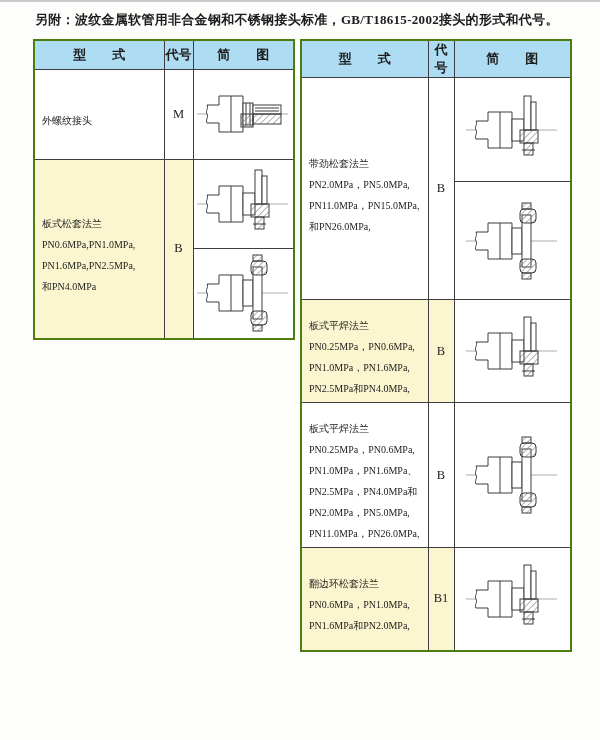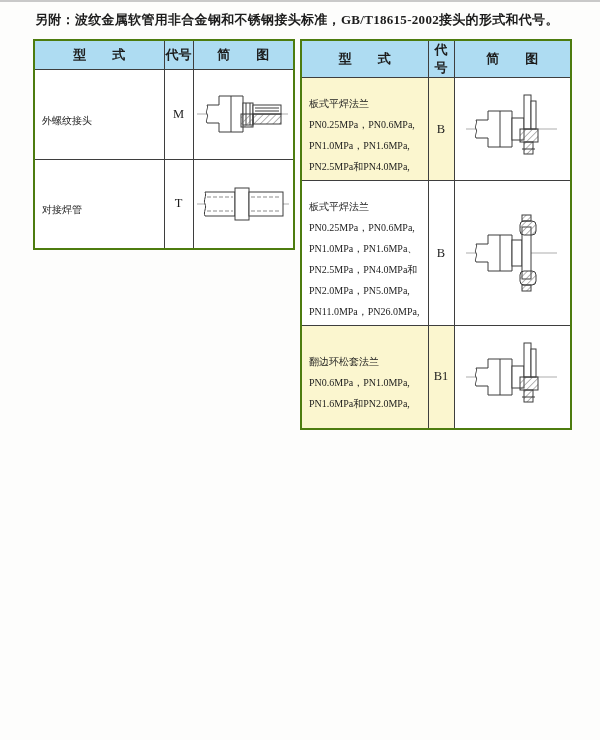--- a/index.html
+++ b/index.html
@@ -157,48 +157,75 @@
               <svg width="96" height="80" viewBox="0 0 96 80">
                 <use href="#g-m"></use>
               </svg>
             </div>
       </td>
     </tr>
 
 
 
 
-    <tr style="height:90px">
-      <td class="type">对接焊管</td>
-      <td class="code">T</td>
-      <td class="diag">
-        <div class="dwrap">
-              <svg width="96" height="80" viewBox="0 0 96 80">
-                <use href="#g-t"></use>
-              </svg>
-            </div>
-      </td>
-    </tr>
-
+
+    <tr style="height:179px">
+      <td class="type hl">板式松套法兰
+PN0.6MPa,PN1.0MPa,
+PN1.6MPa,PN2.5MPa,
+和PN4.0MPa</td>
+      <td class="code hl">B</td>
+      <td class="diag">
+        <div class="sub" style="height:88px">
+          <svg width="96" height="80" viewBox="0 0 96 80">
+                <use href="#g-fla"></use>
+              </svg>
+        </div>
+        <div class="sub" style="height:89px">
+          <svg width="96" height="80" viewBox="0 0 96 80">
+                <use href="#g-flb"></use>
+              </svg>
+        </div>
+      </td>
+    </tr>
   </tbody>
     </table>
 
   <table class="t">
     <colgroup>
         <col style="width:127px">
         <col style="width:26px">
         <col style="width:117px">
       </colgroup>
     <tbody>
         <tr style="height:29px">
       <th class="head">型　　式</th>
       <th class="head">代号</th>
       <th class="head">简　　图</th>
     </tr>
 
+    <tr style="height:222px">
+      <td class="type">带劲松套法兰
+PN2.0MPa，PN5.0MPa,
+PN11.0MPa，PN15.0MPa,
+和PN26.0MPa,</td>
+      <td class="code">B</td>
+      <td class="diag">
+        <div class="sub" style="height:103px">
+          <svg width="96" height="80" viewBox="0 0 96 80">
+                <use href="#g-fla"></use>
+              </svg>
+        </div>
+        <div class="sub" style="height:117px">
+          <svg width="96" height="80" viewBox="0 0 96 80">
+                <use href="#g-flb"></use>
+              </svg>
+        </div>
+      </td>
+    </tr>
 
     <tr style="height:92px">
       <td class="type hl">板式平焊法兰
 PN0.25MPa，PN0.6MPa,
 PN1.0MPa，PN1.6MPa,
 PN2.5MPa和PN4.0MPa,</td>
       <td class="code hl">B</td>
       <td class="diag">
         <div class="dwrap">
               <svg width="96" height="80" viewBox="0 0 96 80">

